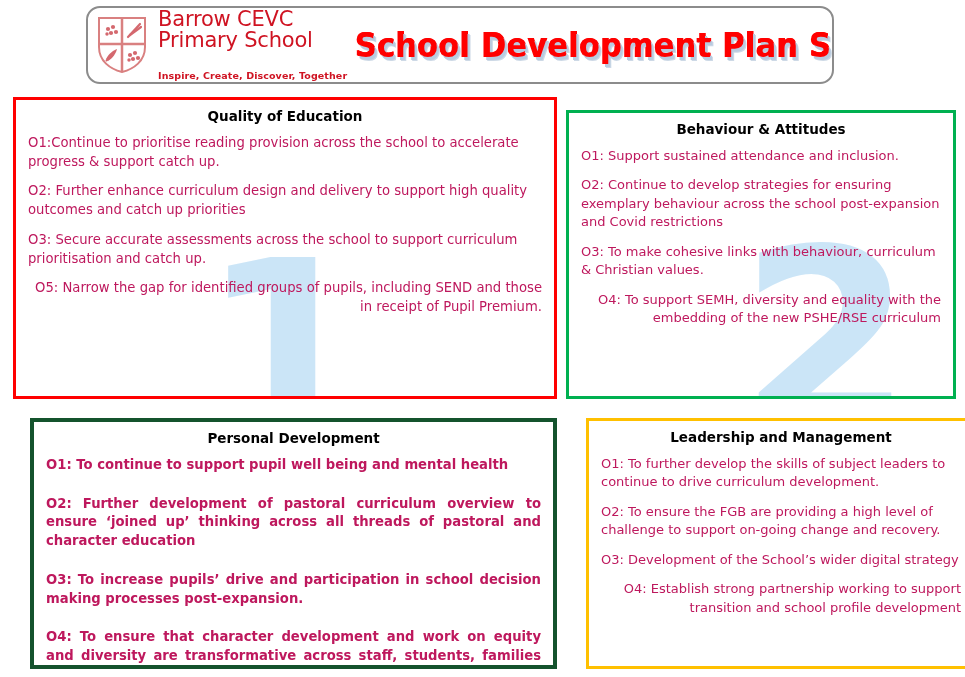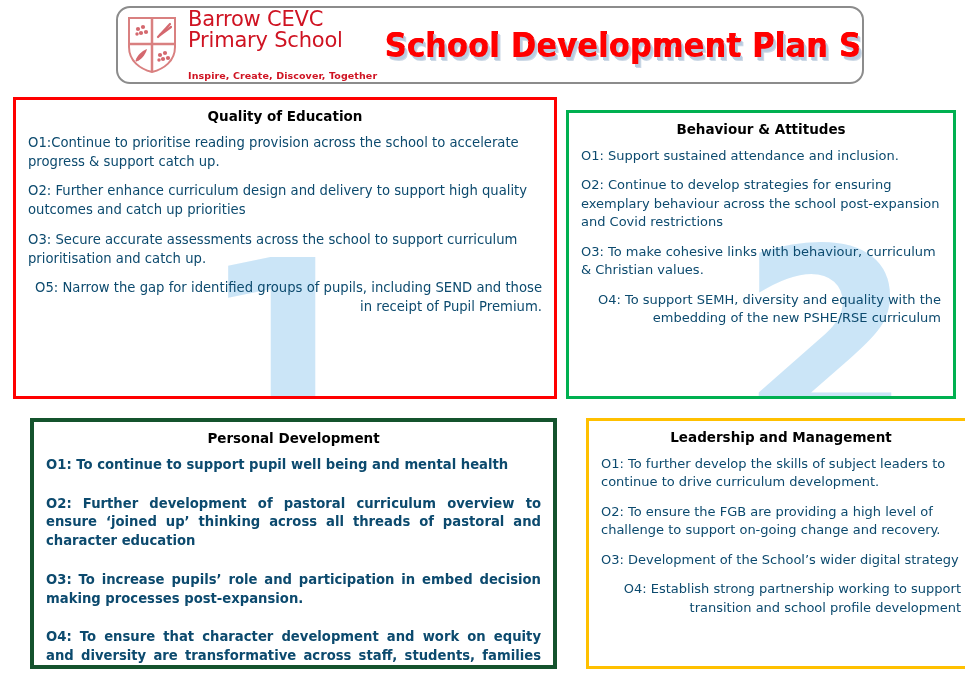--- a/index.html
+++ b/index.html
@@ -11,21 +11,21 @@
     width: 965px;
     height: 677px;
     font-family: "Liberation Sans", sans-serif;
     overflow: hidden;
     position: relative;
   }
 
   
   #header-bar {
     position: absolute;
-    left: 116px;
+    left: 86px;
     top: 6px;
     width: 748px;
     height: 78px;
     border: 2px solid #8c8c8c;
     border-radius: 14px;
     background: #ffffff;
     box-sizing: border-box;
     display: flex;
     align-items: center;
     overflow: hidden;
@@ -116,21 +116,21 @@
     text-align: center;
     font-size: 13.5px;
     font-weight: bold;
     color: #000000;
     font-family: "DejaVu Sans", sans-serif;
   }
   .qbox p {
     margin: 0 0 11px 0;
     font-size: 13.2px;
     line-height: 1.42;
-    color: #0c4a6e;
+    color: #be185d;
     font-family: "DejaVu Sans", sans-serif;
   }
   .qbox p:last-child { margin-bottom: 0; text-align: right; }
 
   
   #box-quality {
     left: 13px; top: 97px; width: 544px; height: 302px;
     border: 3px solid #ff0000;
   }
   #box-quality .watermark {
@@ -252,21 +252,21 @@
 </section>
 
 <section class="qbox" id="box-personal">
   <div class="wm-wrap">
     
   </div>
   <div class="inner">
     <h2>Personal Development</h2>
     <p class="o-spaced">O1: To  continue to support pupil well being and mental health</p>
     <p class="o-spaced">O2: Further development of pastoral curriculum overview to ensure ‘joined up’ thinking across all threads of pastoral and character education</p>
-    <p class="o-spaced">O3: To increase pupils’ role and participation in embed decision making processes post-expansion.</p>
+    <p class="o-spaced">O3: To increase pupils’ drive and participation in school decision making processes post-expansion.</p>
     <p>O4: To ensure that character development and work on equity and diversity are transformative across staff, students, families and wider community</p>
   </div>
 </section>
 
 <section class="qbox" id="box-leadership">
   <div class="wm-wrap">
     
   </div>
   <div class="inner">
     <h2>Leadership and Management</h2>

